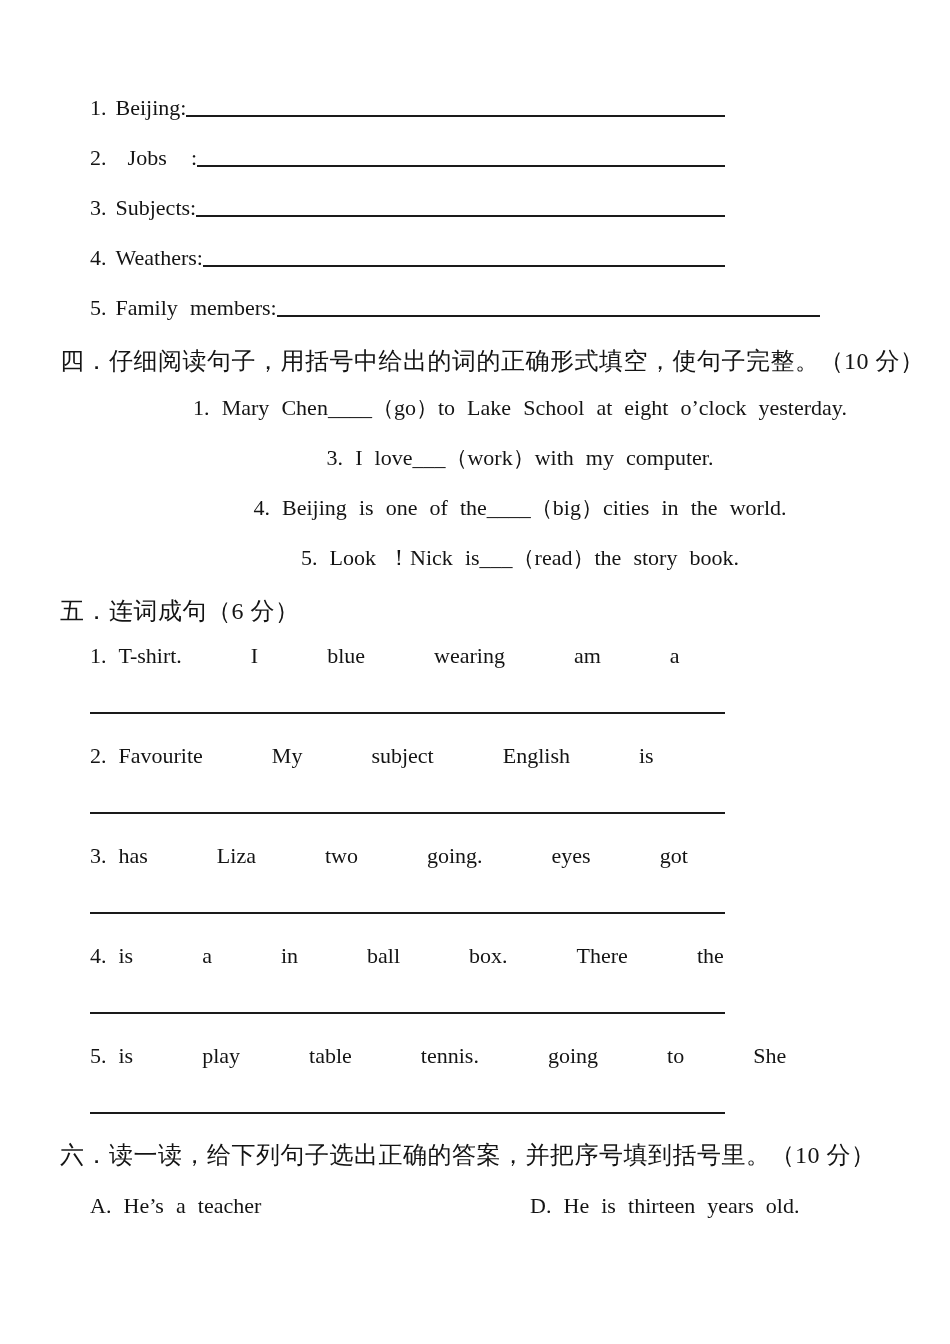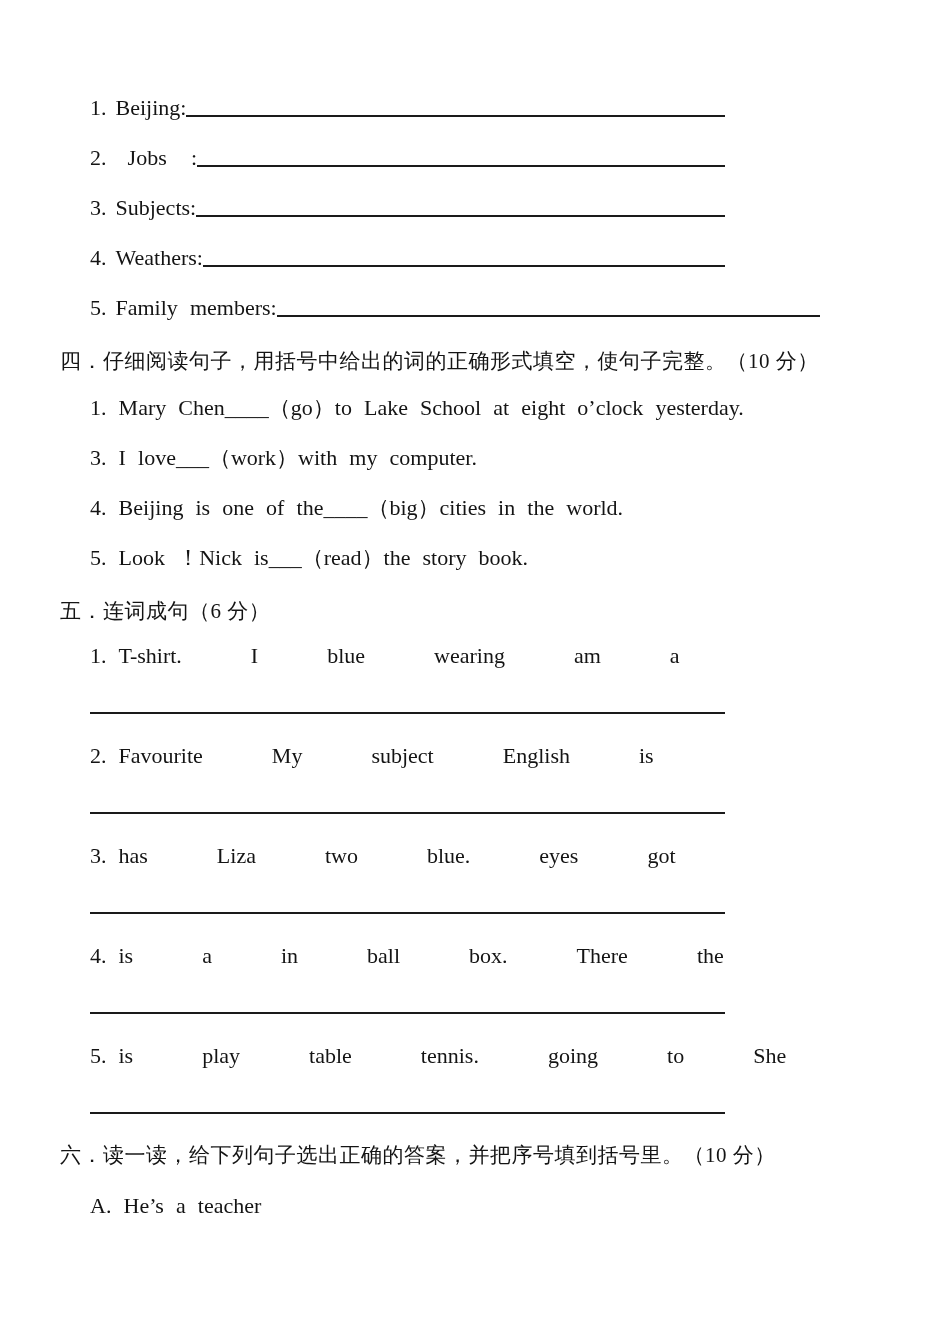--- a/index.html
+++ b/index.html
@@ -24,31 +24,31 @@
   .vocab-row.long{width:635px;}
   .vocab-row.longer{width:730px;}
   .vocab-row .num{margin-right:9px;white-space:pre;}
   .vocab-row .label{white-space:pre;}
   .fill-line{
     flex:1;height:0;border-bottom:2px solid #1a1a1a;
     align-self:flex-end;margin-bottom:3px;
   }
   
   .section-heading{
-    font-size:21px;height:30px;line-height:30px;
+    font-size:24px;height:30px;line-height:30px;
     margin-top:26px;
     letter-spacing:0.5px;
   }
   .section-heading.first{margin-top:26px;}
   
   .sentences{margin-top:20px;}
   .sentence{
     margin-left:30px;margin-bottom:26px;
     height:24px;line-height:24px;
-    word-spacing:0.3em;white-space:pre;
+    word-spacing:0.3em;white-space:pre;text-align:center;
   }
   
   .scramble-block{margin-left:30px;}
   .scramble-row{
     display:flex;align-items:flex-end;
     height:24px;line-height:24px;
   }
   .scramble-block.b1 .scramble-row{margin-top:18px;}
   .scramble-block .scramble-row{margin-top:30px;}
   .scramble-row .num{margin-right:12px;white-space:pre;}
@@ -141,21 +141,21 @@
     <div class="answer-line"></div>
   </div>
 
   <div class="scramble-block">
     <div class="scramble-row">
       <span class="num">3.</span>
       <span class="words">
           <span class="word">has</span>
           <span class="word">Liza</span>
           <span class="word">two</span>
-          <span class="word">blue.</span>
+          <span class="word">going.</span>
           <span class="word">eyes</span>
           <span class="word">got</span>
         </span>
     </div>
     <div class="answer-line"></div>
   </div>
 
   <div class="scramble-block">
     <div class="scramble-row">
       <span class="num">4.</span>
@@ -184,15 +184,16 @@
           <span class="word">to</span>
           <span class="word">She</span>
         </span>
     </div>
     <div class="answer-line"></div>
   </div>
 
   <div class="section-heading">六．读一读，给下列句子选出正确的答案，并把序号填到括号里。（10 分）</div>
   <div class="options">
     <span class="option-a">A. He’s a teacher</span>
+    <span class="option-d">D. He is thirteen years old.</span>
   </div>
 
 </div>
 
 </body></html>

